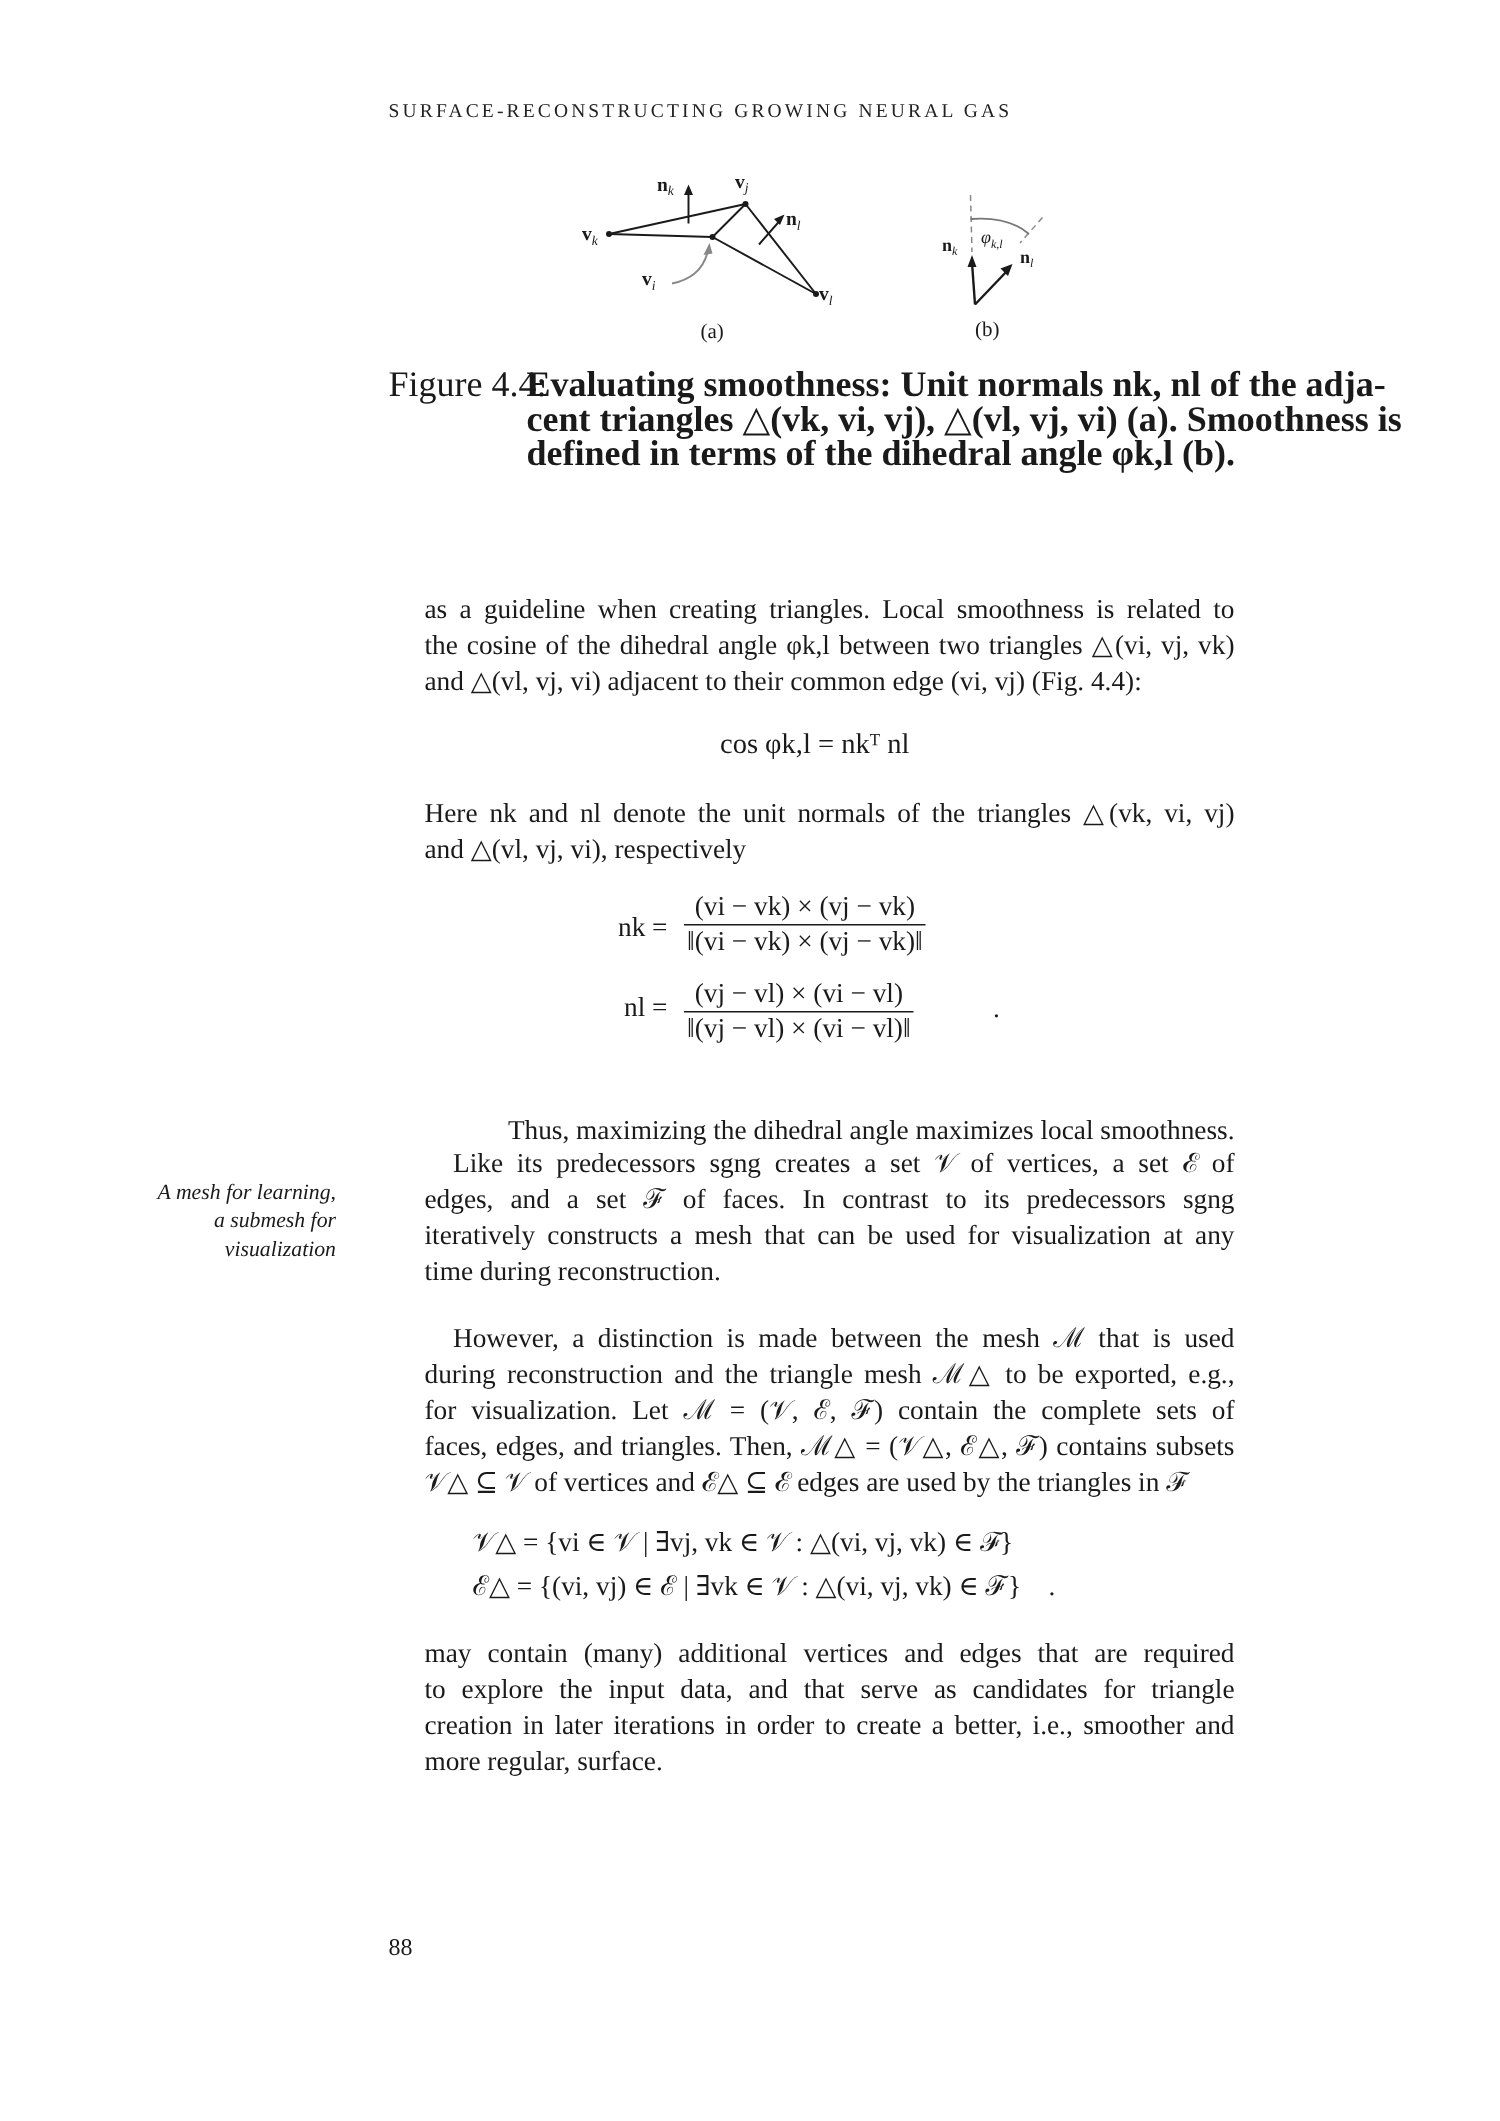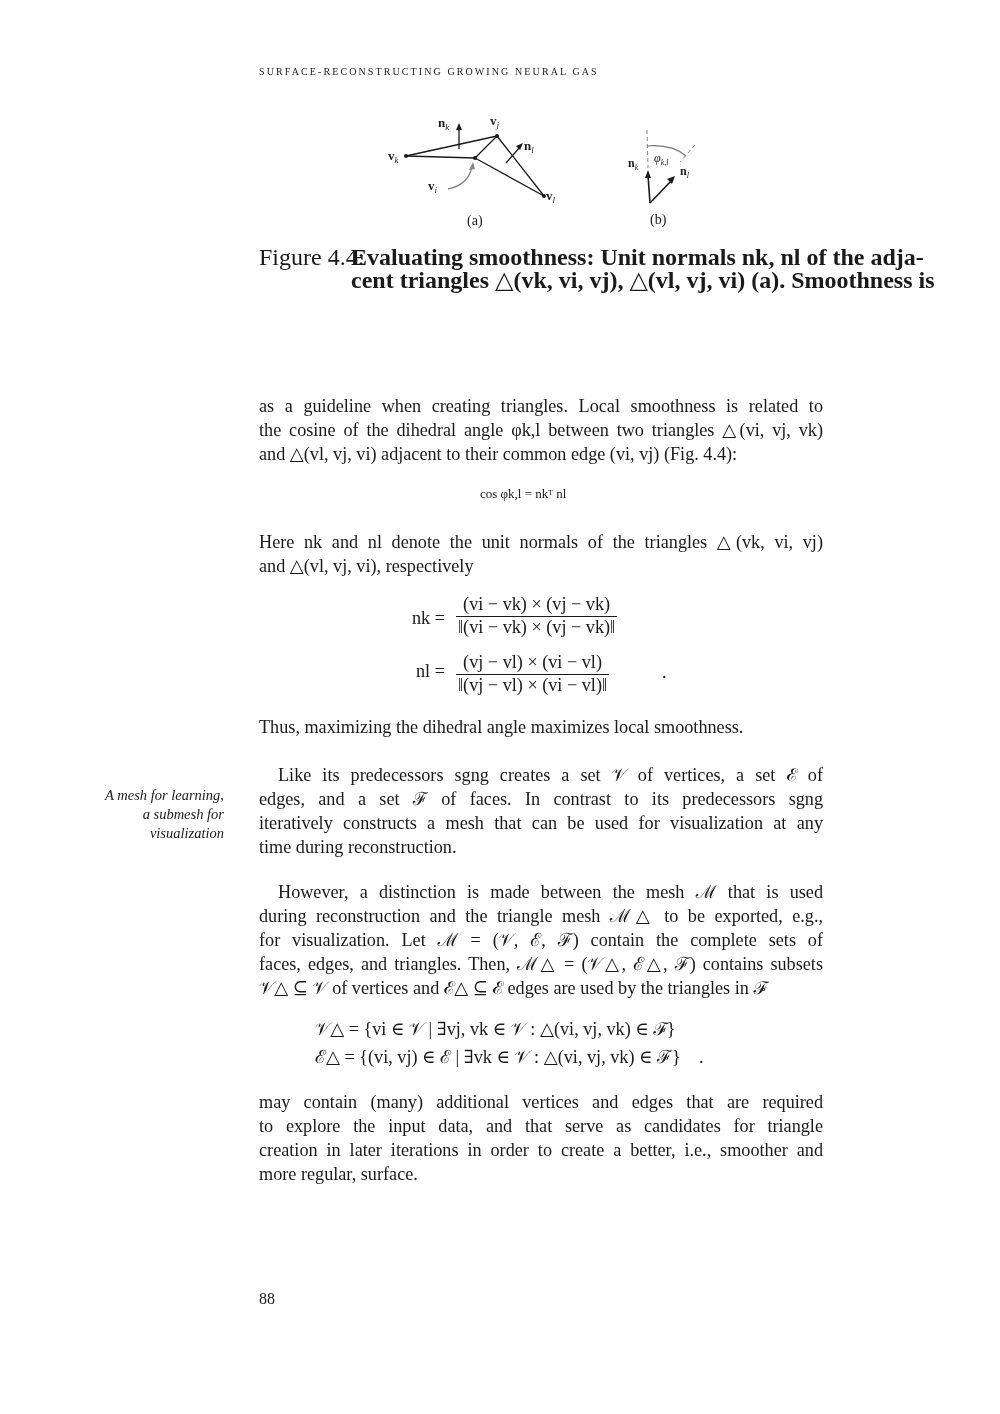--- a/index.html
+++ b/index.html
@@ -4,36 +4,36 @@
 <style>
   html, body { margin: 0; padding: 0; background: #ffffff; }
   body {
     width: 1000px; height: 1414px; position: relative; overflow: hidden;
     font-family: "Liberation Serif", "DejaVu Serif", serif;
     color: #1a1a1a;
   }
   .abs { position: absolute; }
   .running-head {
     left: 259px; top: 66px;
-    font-size: 10px; letter-spacing: 2.1px; text-transform: uppercase;
+    font-size: 13px; letter-spacing: 2.1px; text-transform: uppercase;
     font-variant: small-caps; color: #222;
   }
   .para {
     left: 259px; width: 564px;
     font-size: 18.2px; line-height: 24px; text-align: justify;
   }
-  .para .line { display: block; white-space: nowrap; text-align: justify; text-align-last: justify; }
+  .para .line { display: block; white-space: nowrap; text-align: justify; text-align-last: justify; margin-left: 24px; }
   .para .line.last { text-align-last: left; }
   .indent { padding-left: 19px; }
   .caption { left: 259px; width: 564px; font-size: 24px; line-height: 23px; }
   .caption .lab { position: absolute; left: 0; top: 0; }
   .caption .body { position: absolute; left: 92px; width: 472px; font-weight: bold; }
   .caption .body .line { display: block; white-space: nowrap; text-align-last: justify; }
   .caption .body .line.last { text-align-last: left; }
-  .math-center { font-size: 13px; }
+  .math-center { font-size: 19px; }
   .marginnote {
     left: 80px; width: 144px; text-align: right;
     font-style: italic; font-size: 14.5px; line-height: 19px; margin-top: 20px;
   }
   .marginnote .line { display: block; }
   .page-number { left: 259px; top: 1290px; font-size: 16px; }
   .frac { display: inline-block; vertical-align: middle; text-align: center; }
   .frac .num, .frac .den { display: block; padding: 0 2px; }
   .frac .num { border-bottom: 1px solid #1a1a1a; padding-bottom: 1px; }
   .eqrow { position: absolute; white-space: nowrap; font-size: 18.2px; }
@@ -93,20 +93,21 @@
     <text x="44" y="42" font-style="italic" font-size="12">φ<tspan font-size="8" dy="3">k,l</tspan></text>
   </g>
   <text x="40" y="104" font-size="14" fill="#1a1a1a">(b)</text>
 </svg>
 
 <div class="abs caption" style="top:246px;height:70px">
   <span class="lab">Figure 4.4:</span>
   <div class="body">
     <span class="line">Evaluating smoothness: Unit normals nk, nl of the adja-</span>
     <span class="line">cent triangles △(vk, vi, vj), △(vl, vj, vi) (a). Smoothness is</span>
+    <span class="line last">defined in terms of the dihedral angle φk,l (b).</span>
   </div>
 </div>
 
 <div class="abs para" style="top:394px">
   <span class="line">as a guideline when creating triangles. Local smoothness is related to</span>
   <span class="line">the cosine of the dihedral angle φk,l between two triangles △(vi, vj, vk)</span>
   <span class="line last">and △(vl, vj, vi) adjacent to their common edge (vi, vj) (Fig. 4.4):</span>
 </div>
 
 <div class="abs math-center" style="left:480px;top:486px">cos φk,l = nkᵀ nl</div>
@@ -127,21 +128,21 @@
   <div class="eqrow" style="left:4px;top:67px">nl =</div>
   <div class="eqrow" style="left:44px;top:58px">
     <span class="frac">
       <span class="num">(vj − vl) × (vi − vl)</span>
       <span class="den">‖(vj − vl) × (vi − vl)‖</span>
     </span>
   </div>
   <div class="eqrow" style="left:250px;top:68px">.</div>
 </div>
 
-<div class="abs para" style="top:715px;text-align:left">Thus, maximizing the dihedral angle maximizes local smoothness.</div>
+<div class="abs para" style="top:741px;text-align:right">Thus, maximizing the dihedral angle maximizes local smoothness.</div>
 
 <div class="abs marginnote" style="top:766px">
   <span class="line">A mesh for learning,</span>
   <span class="line">a submesh for</span>
   <span class="line">visualization</span>
 </div>
 
 <div class="abs para" style="top:763px">
   <span class="line indent">Like its predecessors sgng creates a set 𝒱 of vertices, a set ℰ of</span>
   <span class="line">edges, and a set ℱ of faces. In contrast to its predecessors sgng</span>

